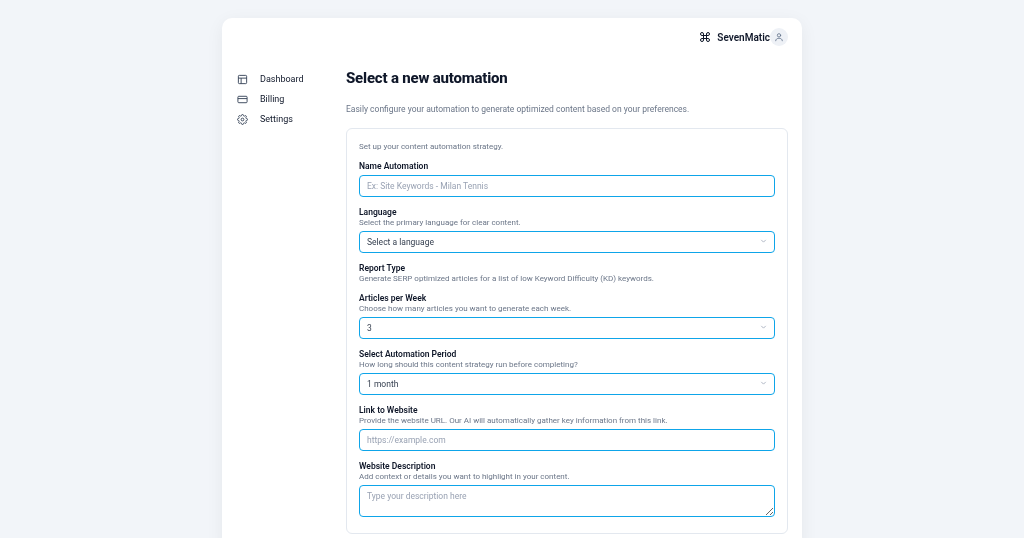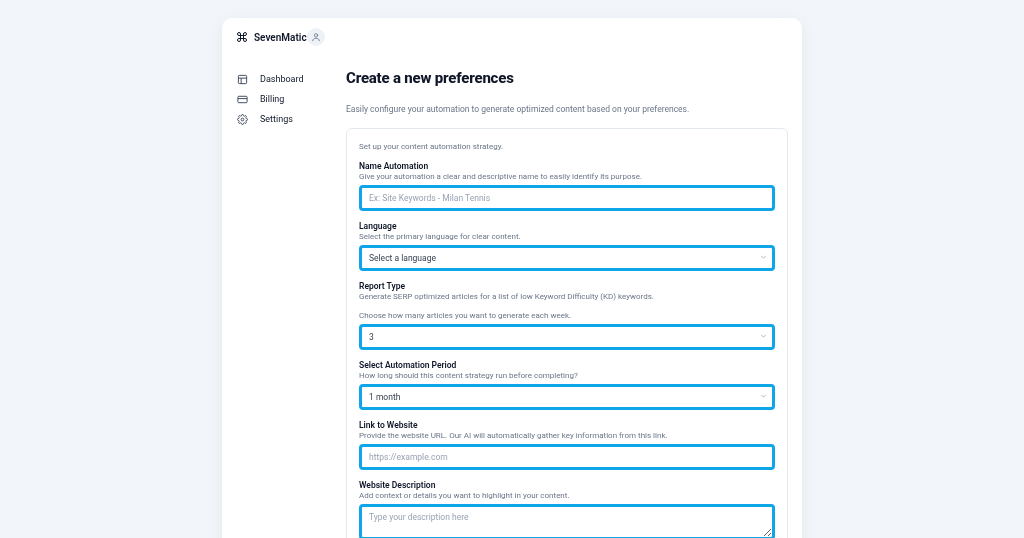--- a/index.html
+++ b/index.html
@@ -14,21 +14,21 @@
   .app-card {
     width: 580px;
     margin: 0 auto;
     background: #fff;
     border-radius: 10px;
     box-shadow: 0 4px 18px rgba(15,23,41,0.06);
   }
   .topbar {
     display: flex;
     align-items: center;
-    justify-content: flex-start;
+    justify-content: flex-end;
     padding: 10px 14px;
     border-bottom: 1px solid transparent;
   }
   .brand { display: flex; align-items: center; gap: 6px; font-weight: 600; font-size: 10px; }
   .brand-icon { width: 12px; height: 12px; display: inline-flex; align-items: center; justify-content: center; }
   .avatar {
     width: 18px; height: 18px; border-radius: 50%;
     background: #eef1f6; display: flex; align-items: center; justify-content: center;
   }
   .body { display: flex; padding: 0 14px 18px 14px; gap: 30px; }
@@ -48,21 +48,21 @@
     border-radius: 6px;
     padding: 12px 12px 14px 12px;
   }
   .group { margin-bottom: 10px; }
   .group:last-child { margin-bottom: 0; }
   .label { font-size: 8.5px; font-weight: 600; color: #0f1729; }
   .help { font-size: 8px; color: #6b7688; margin-top: 1px; }
   .field {
     margin-top: 4px;
     width: 100%;
-    border: 3px solid #0ea5e9;
+    border: 1px solid #0ea5e9;
     border-radius: 4px;
     padding: 5px 7px;
     font-size: 8.5px;
     color: #374151;
     background: #fff;
     font-family: inherit;
   }
   .field::placeholder { color: #99a2b3; }
   .select-wrap { position: relative; }
   .select-wrap .chev {
@@ -120,32 +120,31 @@
           <svg width="11" height="11" viewBox="0 0 24 24" fill="none" stroke="currentColor" stroke-width="2">
               <circle cx="12" cy="12" r="3"></circle>
               <path d="M19.4 15a1.7 1.7 0 0 0 .34 1.87l.06.06a2 2 0 1 1-2.83 2.83l-.06-.06a1.7 1.7 0 0 0-1.87-.34 1.7 1.7 0 0 0-1.03 1.56V21a2 2 0 1 1-4 0v-.09a1.7 1.7 0 0 0-1.11-1.56 1.7 1.7 0 0 0-1.87.34l-.06.06a2 2 0 1 1-2.83-2.83l.06-.06a1.7 1.7 0 0 0 .34-1.87 1.7 1.7 0 0 0-1.56-1.03H3a2 2 0 1 1 0-4h.09a1.7 1.7 0 0 0 1.56-1.11 1.7 1.7 0 0 0-.34-1.87l-.06-.06a2 2 0 1 1 2.83-2.83l.06.06a1.7 1.7 0 0 0 1.87.34H9a1.7 1.7 0 0 0 1.03-1.56V3a2 2 0 1 1 4 0v.09a1.7 1.7 0 0 0 1.03 1.56 1.7 1.7 0 0 0 1.87-.34l.06-.06a2 2 0 1 1 2.83 2.83l-.06.06a1.7 1.7 0 0 0-.34 1.87V9a1.7 1.7 0 0 0 1.56 1.03H21a2 2 0 1 1 0 4h-.09a1.7 1.7 0 0 0-1.56 1.03z"></path>
             </svg>
         </span>
         <span>Settings</span>
       </div>
     </nav>
 
     <main class="main">
-      <h1 class="page-title">Create a new preferences</h1>
+      <h1 class="page-title">Select a new automation</h1>
       <p class="page-sub">Easily configure your automation to generate optimized content based on your preferences.</p>
 
       <div class="form-panel">
 
         <div class="group">
           <div class="help">Set up your content automation strategy.</div>
         </div>
 
         <div class="group">
           <div class="label">Name Automation</div>
-          <div class="help">Give your automation a clear and descriptive name to easily identify its purpose.</div>
           <input class="field" type="text" placeholder="Ex: Site Keywords - Milan Tennis" style="">
         </div>
 
         <div class="group">
           <div class="label">Language</div>
           <div class="help">Select the primary language for clear content.</div>
           <div class="select-wrap">
             <div class="field">Select a language</div>
             <span class="chev">
               <svg width="9" height="9" viewBox="0 0 24 24" fill="none" stroke="currentColor" stroke-width="2">
@@ -154,20 +153,21 @@
             </span>
           </div>
         </div>
 
         <div class="group">
           <div class="label">Report Type</div>
           <div class="help">Generate SERP optimized articles for a list of low Keyword Difficulty (KD) keywords.</div>
         </div>
 
         <div class="group">
+          <div class="label">Articles per Week</div>
           <div class="help">Choose how many articles you want to generate each week.</div>
           <div class="select-wrap">
             <div class="field">3</div>
             <span class="chev">
               <svg width="9" height="9" viewBox="0 0 24 24" fill="none" stroke="currentColor" stroke-width="2">
                   <polyline points="6 9 12 15 18 9"></polyline>
                 </svg>
             </span>
           </div>
         </div>

